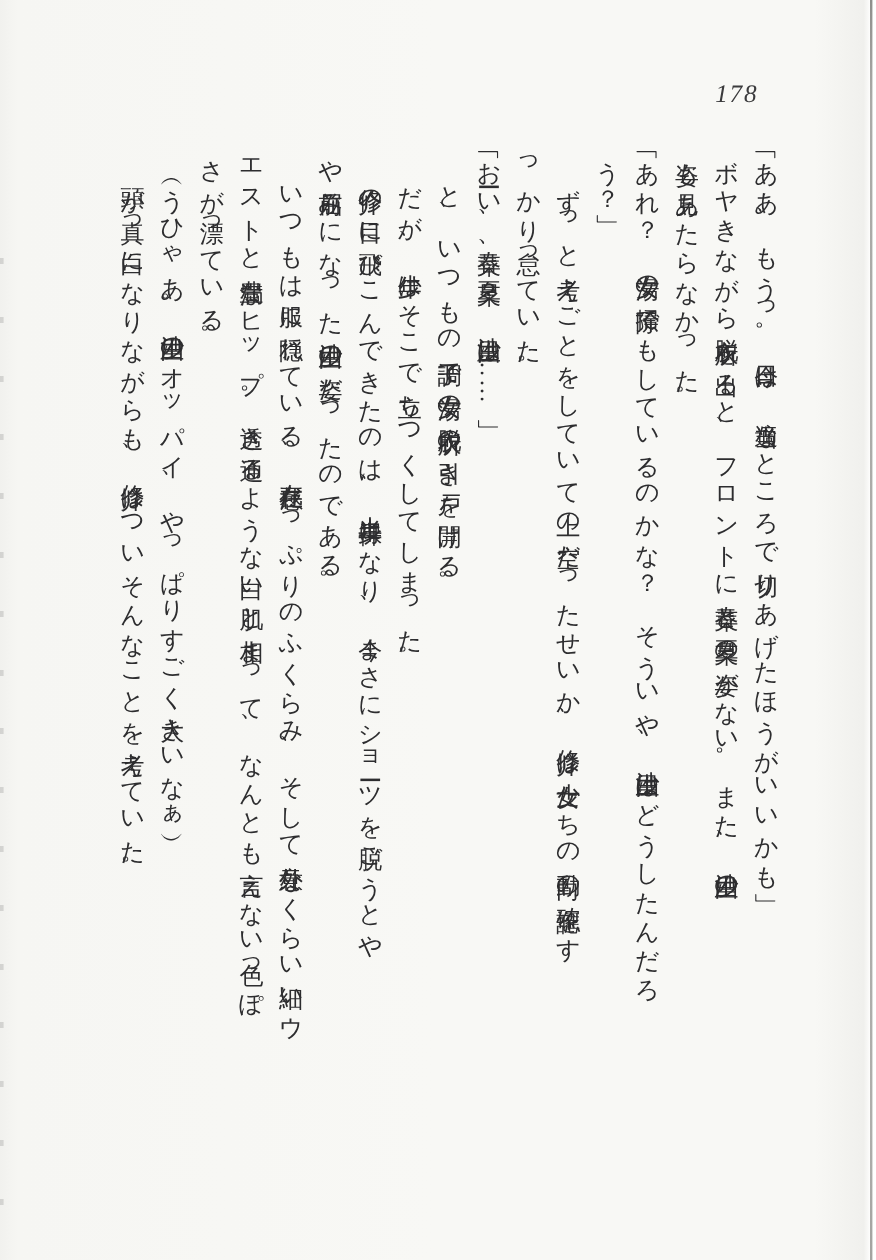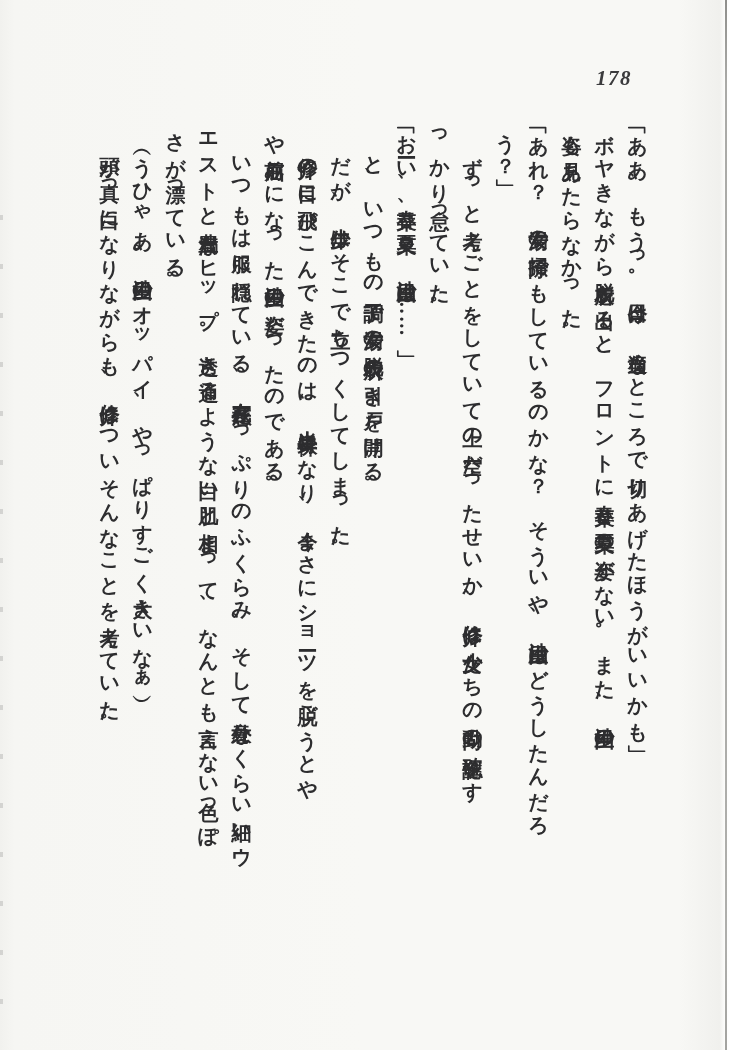--- a/index.html
+++ b/index.html
@@ -14,21 +14,20 @@
     background: #eceeea;
     font-family: "Liberation Serif", "DejaVu Serif", serif;
   }
   .page {
     position: absolute;
     inset: 0;
     background: linear-gradient(90deg,
       #f1f1ee 0%, #f6f6f3 2%,
       #f8f8f5 50%, #f8f8f5 93%,
       #f0f0ed 98.6%, #fdfdfc 99.3%, #ffffff 100%);
-    font-weight: bold;
   }
   .page-number {
     position: absolute;
     left: 596px;
     top: 66px;
     font-style: italic;
     font-size: 21px;
     letter-spacing: 1.5px;
     color: #3b3b3d;
   }

